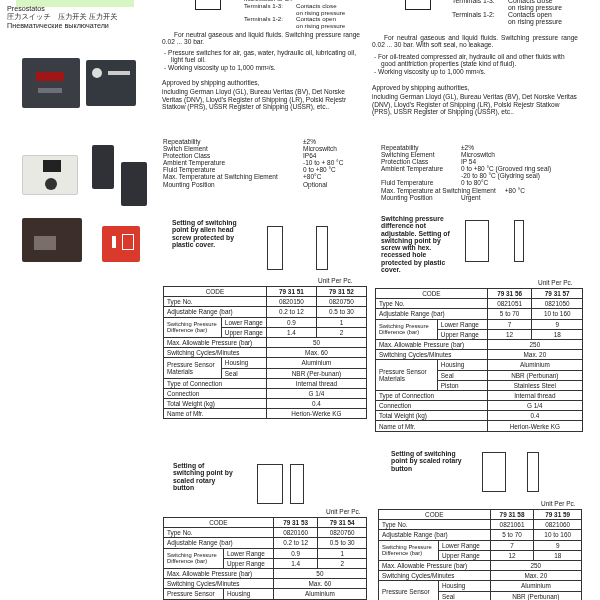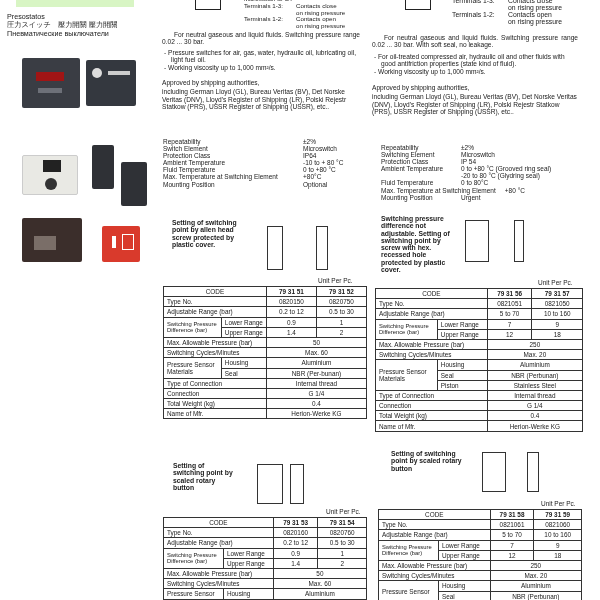--- a/index.html
+++ b/index.html
@@ -1,20 +1,20 @@
 <!DOCTYPE html>
 <html><head>
 <meta charset="utf-8">
 <style>
   * { box-sizing: border-box; margin: 0; padding: 0; }
   html, body { width: 600px; height: 600px; overflow: hidden; background: #fff; }
   body { font-family: "Liberation Sans", sans-serif; color: #1a1a1a; position: relative; }
   .abs { position: absolute; }
   .banner { left: 16px; top: 0; width: 118px; height: 7px; background: #d8f5c4; }
-  .titles { left: 7px; top: 13px; font-size: 7.2px; line-height: 8.4px; }
+  .titles { left: 7px; top: 5px; font-size: 7.2px; line-height: 8.4px; }
   .photo { position: absolute; border-radius: 2px; }
   .col { font-size: 6.6px; line-height: 7.4px; }
   .schem { width: 26px; height: 16px; border: 1.5px solid #222; position: absolute; }
   .term { font-size: 6.2px; line-height: 6.6px; }
   .term .row { display: flex; }
   .term .k { width: 52px; }
   .para { text-align: justify; }
   .bul { padding-left: 9px; text-indent: -7px; }
   .specs { display: grid; font-size: 6.5px; line-height: 7.1px; }
   .caption { font-weight: bold; font-size: 6.8px; line-height: 7.3px; }
@@ -25,21 +25,21 @@
   table.spec td.c { text-align: center; }
   table.spec td.b { font-weight: bold; }
   table.spec td.sm { font-size: 5.8px; line-height: 6px; }
 </style>
 </head>
 <body>
 
 <div class="abs banner"></div>
 <div class="abs titles">
   <div>Presostatos</div>
-  <div>圧力スイッチ　壓力開關 壓力開關</div>
+  <div>圧力スイッチ　压力开关 压力开关</div>
   <div>Пневматические выключатели</div>
 </div>
 
 <div class="photo" style="left:22px;top:58px;width:58px;height:50px;background:#3a3d44;">
   <div style="position:absolute;left:14px;top:14px;width:28px;height:9px;background:#a01515;"></div>
   <div style="position:absolute;left:16px;top:30px;width:24px;height:5px;background:#6d7078;"></div>
 </div>
 <div class="photo" style="left:86px;top:60px;width:50px;height:46px;background:#34383f;">
   <div style="position:absolute;left:6px;top:8px;width:10px;height:10px;border-radius:50%;background:#ddd;"></div>
   <div style="position:absolute;left:22px;top:11px;width:22px;height:4px;background:#ccc;"></div>

